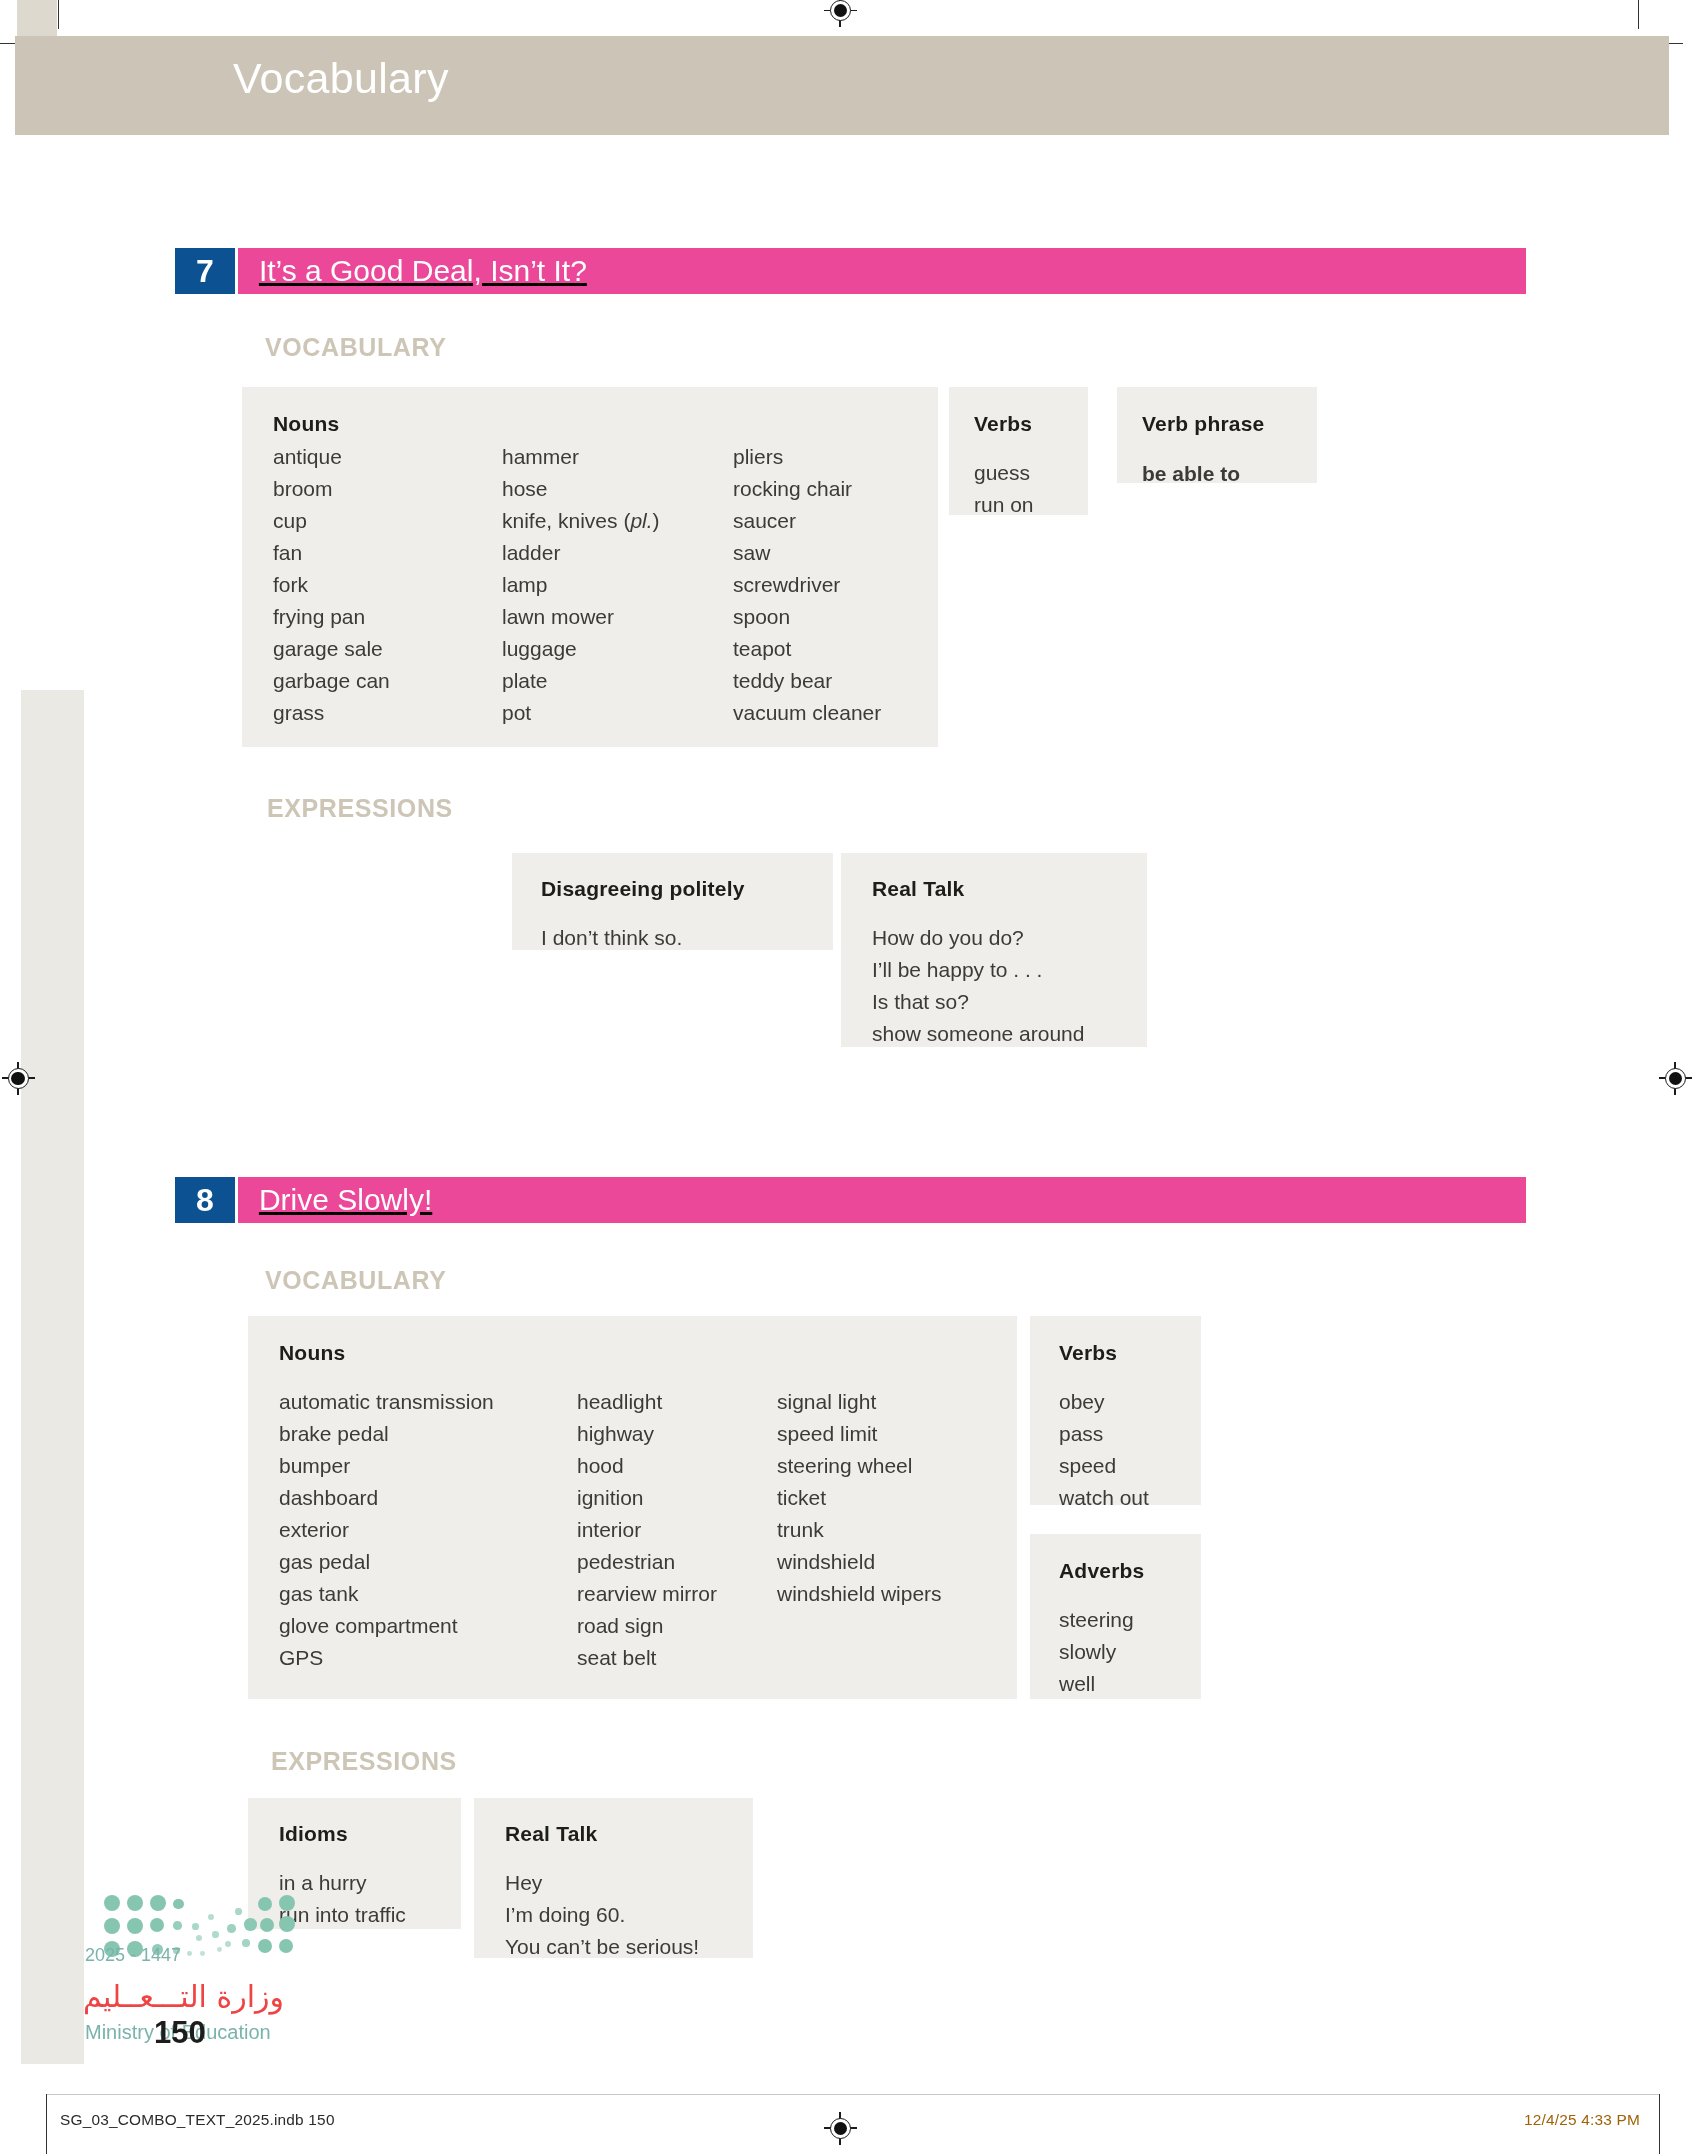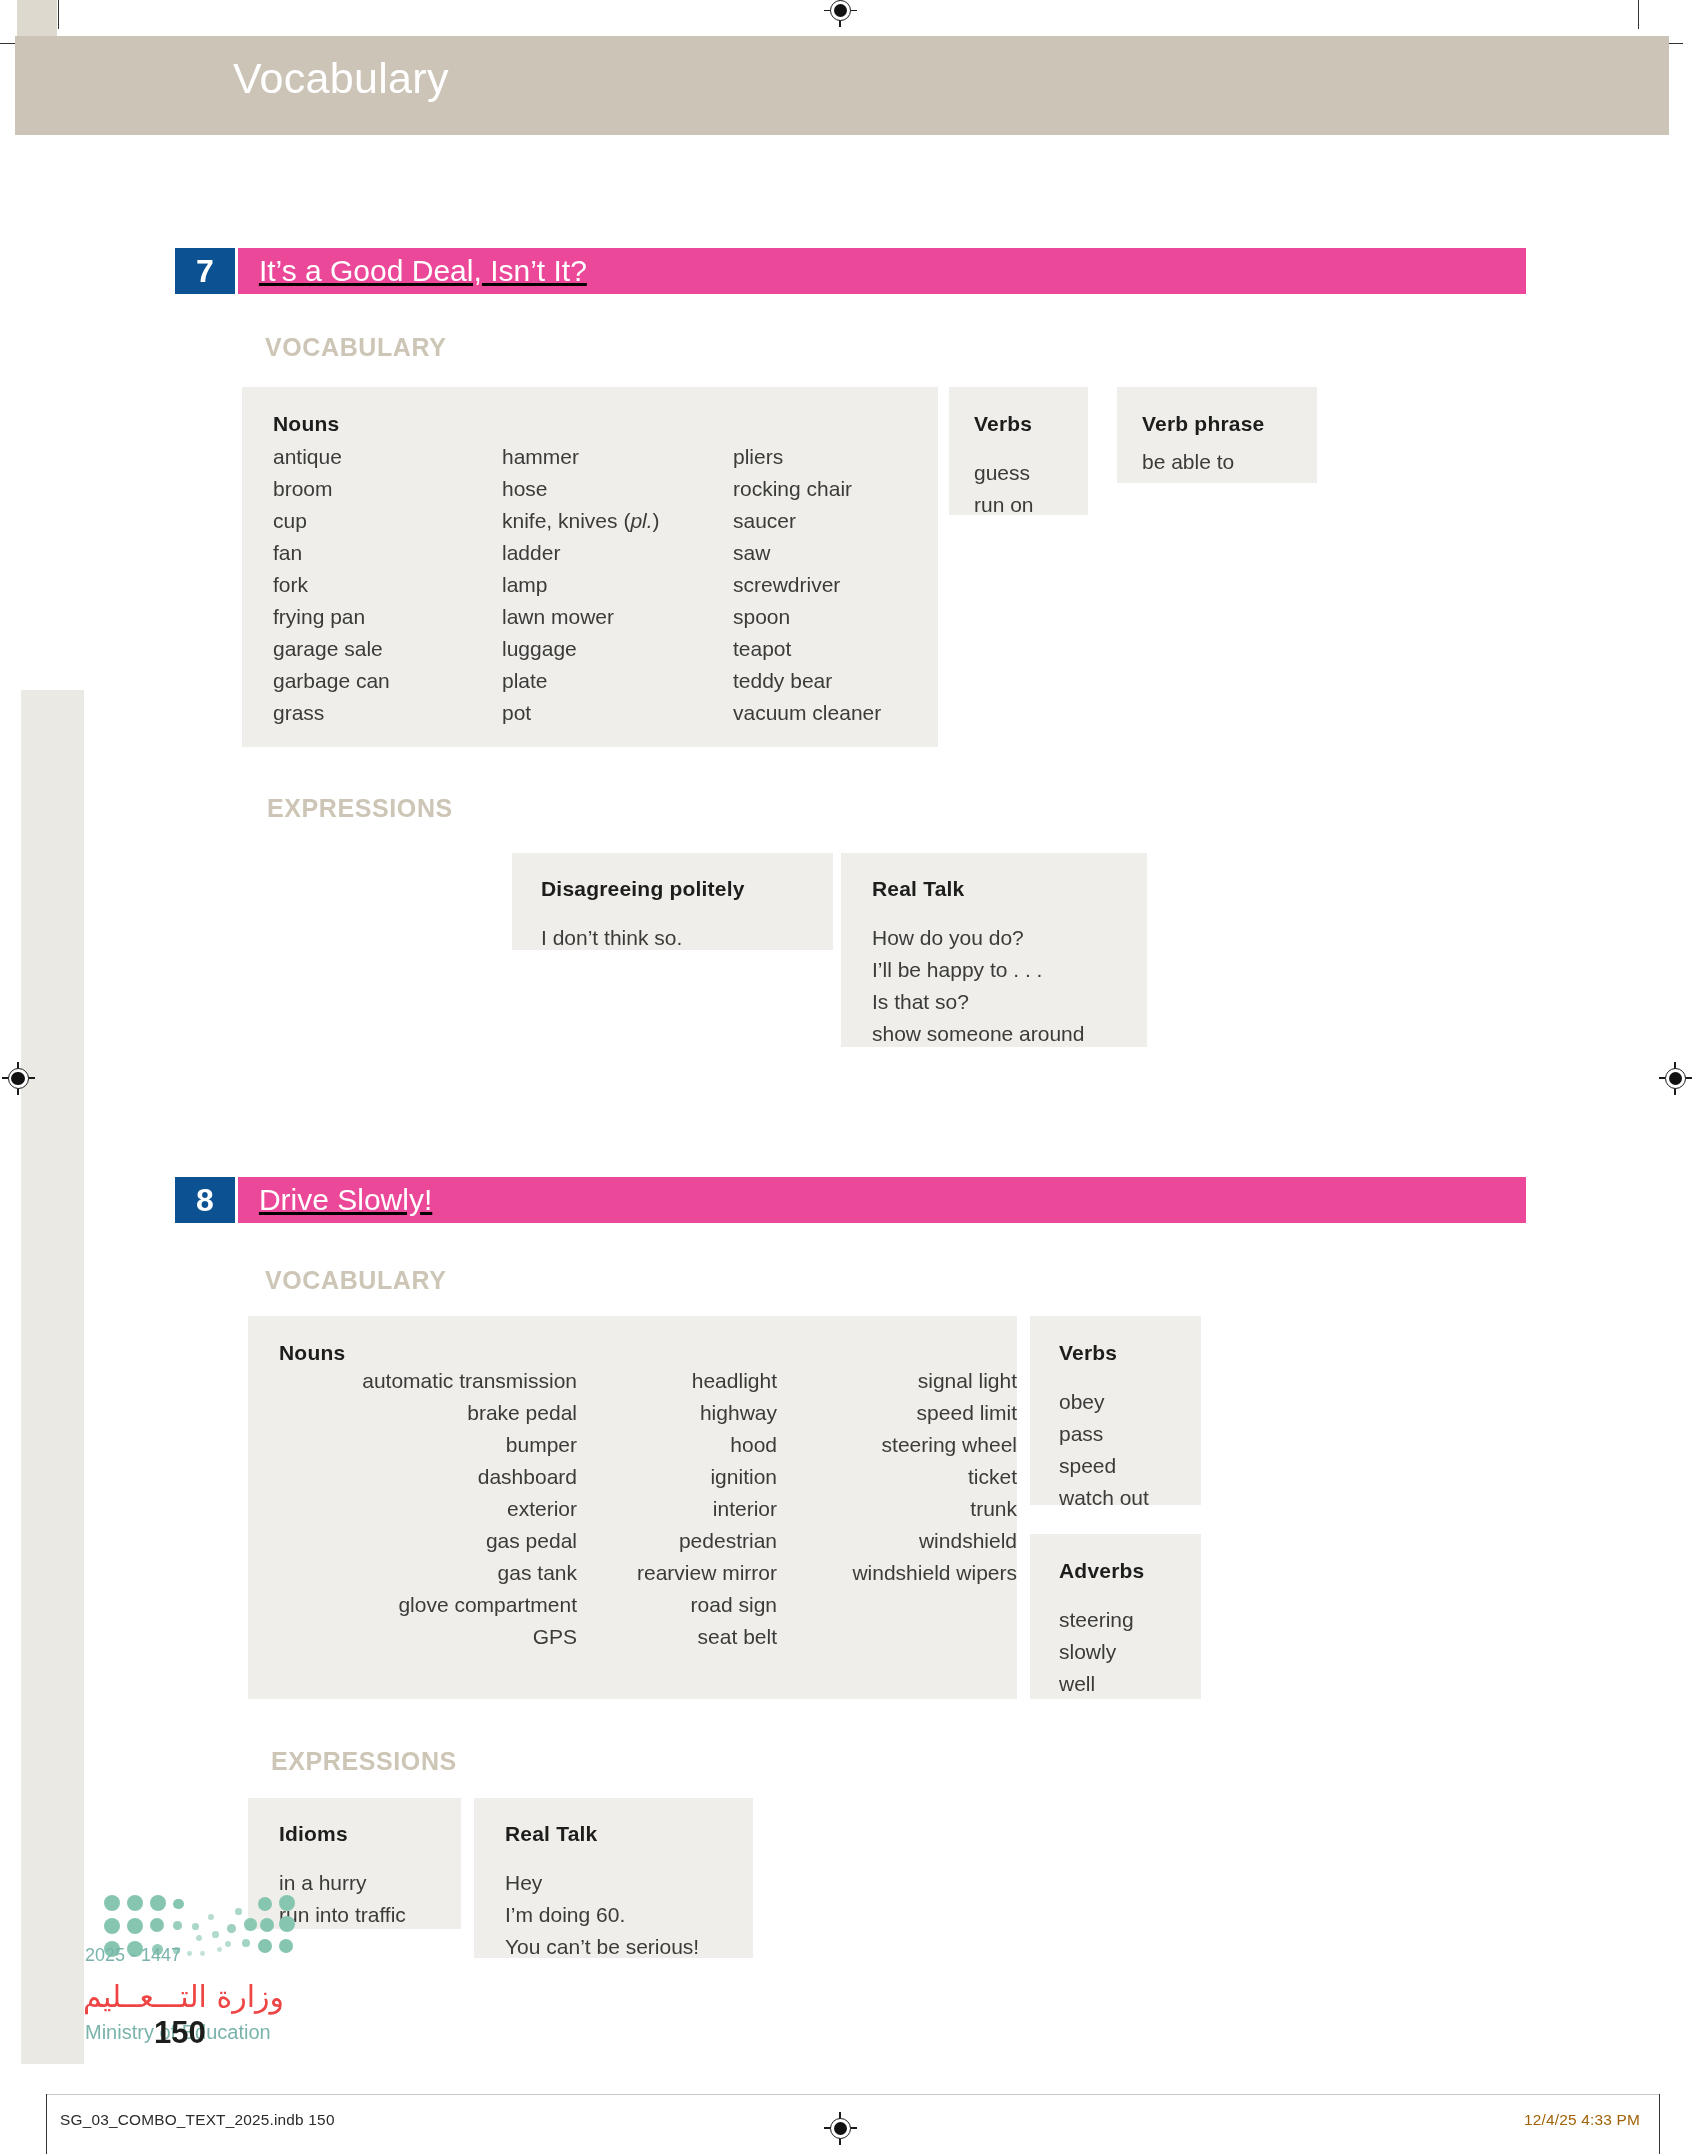--- a/index.html
+++ b/index.html
@@ -338,21 +338,21 @@
   <div class="wbox" style="left:949px; top:387px; width:139px; height:128px; padding:25px 0 0 25px;">
     <div class="wbox-title">Verbs</div>
     <div class="wbox-list" style="margin-top:21px;">
       <div class="item">guess</div>
       <div class="item">run on</div>
     </div>
   </div>
 
   <div class="wbox" style="left:1117px; top:387px; width:200px; height:96px; padding:25px 0 0 25px;">
     <div class="wbox-title">Verb phrase</div>
-    <div class="wbox-list" style="margin-top:10px;">
+    <div class="wbox-list" style="margin-top:22px;font-weight:bold;">
       <div class="item">be able to</div>
     </div>
   </div>
 
   <div class="section-label" style="left:267px; top:794px;">EXPRESSIONS</div>
 
 
   <div class="wbox" style="left:512px; top:853px; width:321px; height:97px; padding:24px 0 0 29px;">
     <div class="wbox-title">Disagreeing politely</div>
     <div class="wbox-list" style="margin-top:21px;">
@@ -374,21 +374,21 @@
     <div class="unit-num">8</div>
     <div class="unit-title-wrap">
       <div class="unit-title">Drive Slowly!</div>
     </div>
   </div>
 
   <div class="section-label" style="left:265px; top:1266px;">VOCABULARY</div>
 
   <div class="wbox" style="left:248px; top:1316px; width:769px; height:383px; padding:25px 0 0 31px;">
     <div class="wbox-title">Nouns</div>
-    <div class="cols" style="text-align:right;">
+    <div class="cols" style="margin-top:21px;">
       <div class="wbox-list" style="width:298px;">
         <div class="item">automatic transmission</div>
         <div class="item">brake pedal</div>
         <div class="item">bumper</div>
         <div class="item">dashboard</div>
         <div class="item">exterior</div>
         <div class="item">gas pedal</div>
         <div class="item">gas tank</div>
         <div class="item">glove compartment</div>
         <div class="item">GPS</div>

